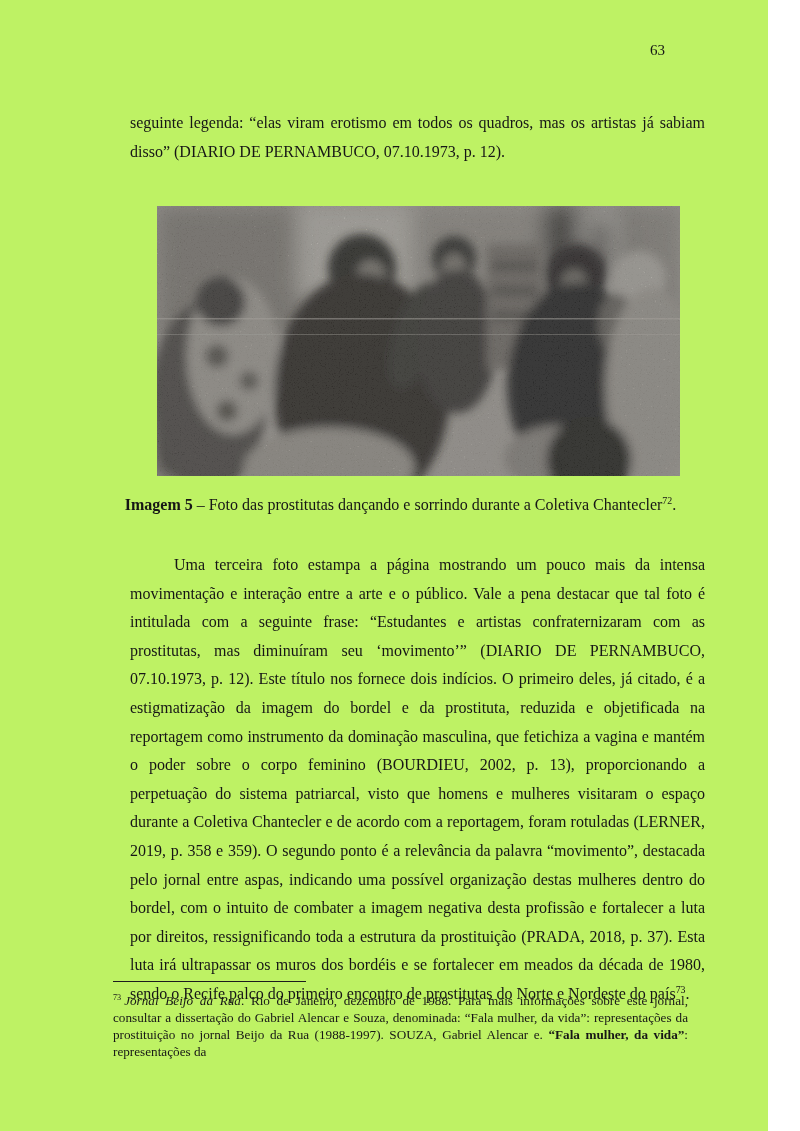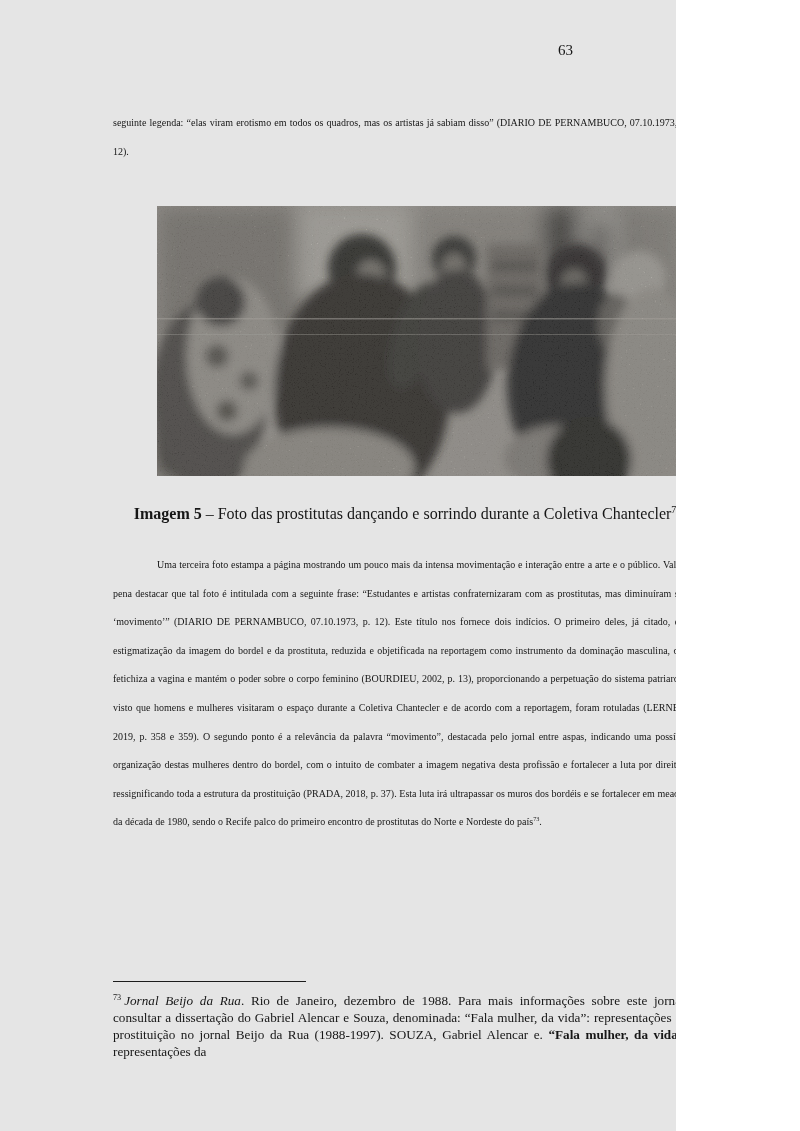--- a/index.html
+++ b/index.html
@@ -1,57 +1,57 @@
 <!DOCTYPE html>
 <html><head>
 <meta charset="utf-8">
 <style>
   * { box-sizing: border-box; }
   html, body { margin: 0; padding: 0; background: #ffffff; }
   .page {
     position: relative;
-    width: 676px;
+    width: 768px;
     height: 1131px;
-    background: #e5e5e5;
+    background: #bef264;
     font-family: "Liberation Serif", "DejaVu Serif", serif;
     color: #161616;
     overflow: hidden;
   }
   .page-number {
     position: absolute;
     top: 42px;
     right: 103px;
     font-size: 15px;
   }
   .para {
     position: absolute;
-    left: 113px;
+    left: 130px;
     width: 575px;
     margin: 0;
-    font-size: 10px;
+    font-size: 16px;
     line-height: 29px;
     text-align: justify;
   }
   .para-1 { top: 108px; }
   .para-2 { top: 551px; text-indent: 44px; line-height: 28.6px; }
   figure.photo-figure {
     position: absolute;
     top: 206px;
     left: 157px;
     margin: 0;
     width: 523px;
     height: 270px;
   }
   .photo-frame { width: 523px; height: 270px; overflow: hidden; background: #b7b2aa; }
   .caption {
     position: absolute;
     top: 494px;
     left: 113px;
     width: 575px;
-    margin: 9px;
+    margin: 0;
     font-size: 16px;
     line-height: 22px;
     text-align: center;
   }
   sup { font-size: 0.62em; line-height: 0; }
   .b { font-weight: bold; }
   .i { font-style: italic; font-family: Liberation Serif, serif; }
   .footer {
     position: absolute;
     top: 981px;

